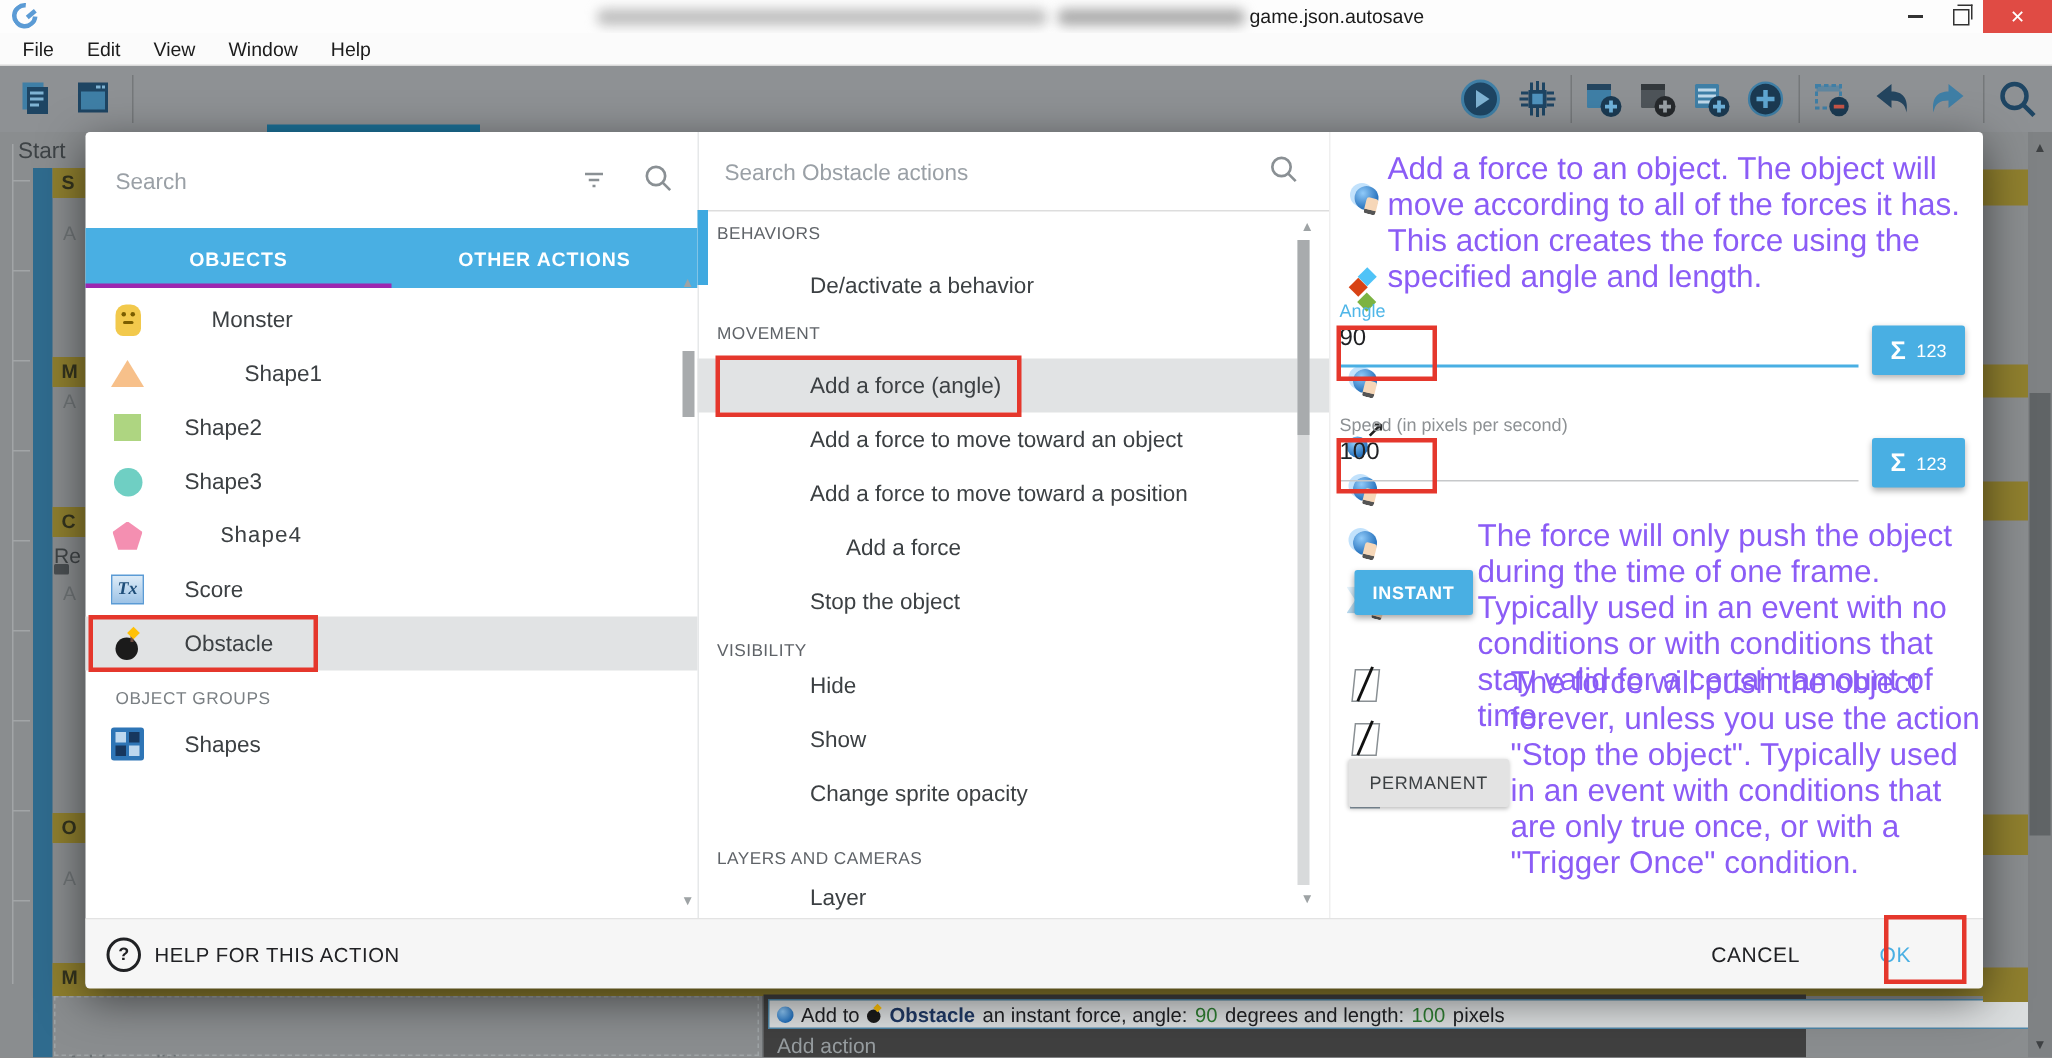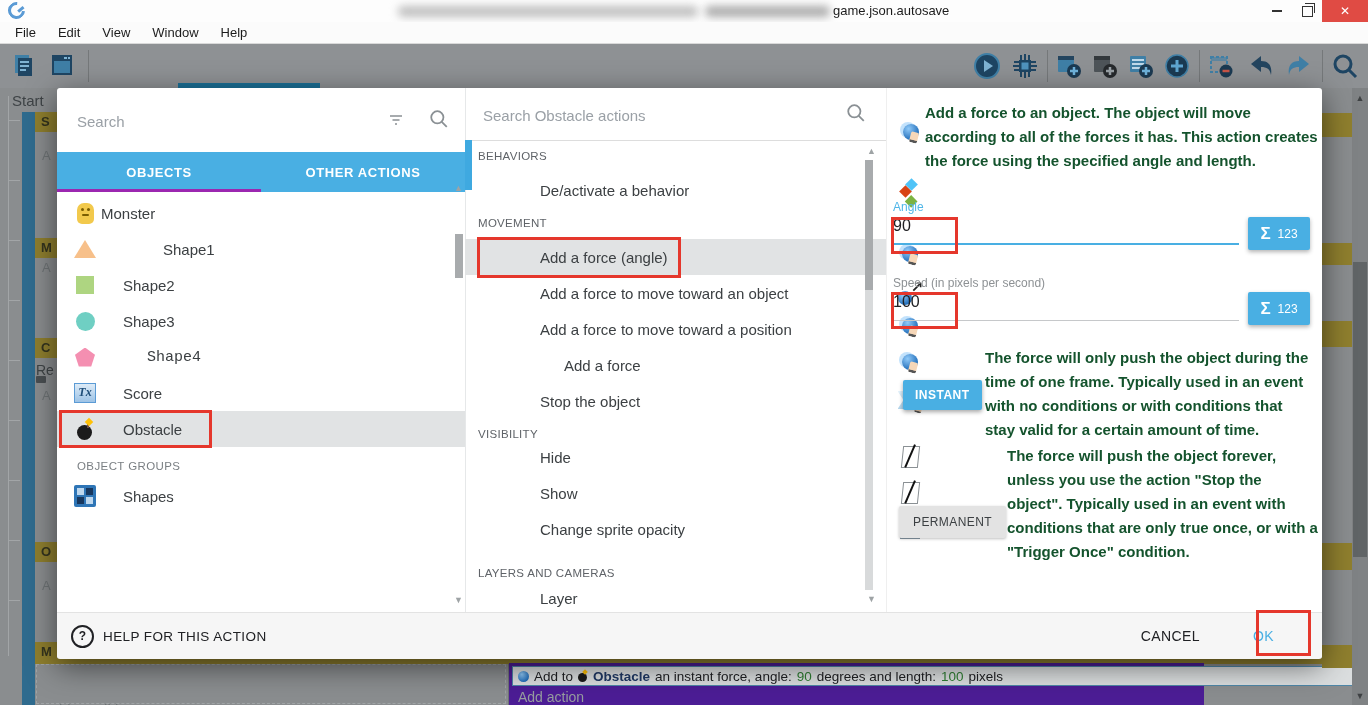--- a/index.html
+++ b/index.html
@@ -35,21 +35,21 @@
   
   .events{left:0;top:88px;width:1368px;height:617px;background:#8A8D8F;z-index:1;}
   .treeline{background:#A2A5A7;}
   .bluecol{background:#2F6B8E;}
   .ybar{background:#8F7F2E;}
   .ybar span{position:absolute;left:6px;top:2px;font-size:13px;font-weight:bold;color:#34341E;}
   .dimletter{position:absolute;font-size:13px;color:#6F7476;}
   .start-label{left:12px;top:4px;font-size:15px;color:#3E4346;}
   .addcond{left:44px;top:581px;font-size:15px;color:#6B7174;margin-top:32px;}
   .dashedrect{left:36px;top:576px;width:470px;height:40px;border:1px dashed #9FA4A6;box-sizing:border-box;}
-  .action-zone{left:509px;top:575px;width:695px;height:42px;background:#4c1d95;}
+  .action-zone{left:509px;top:575px;width:695px;height:42px;background:#404040;}
   .action-row{position:absolute;left:3px;top:3px;width:830px;height:18px;background:#DBDEDF;border:1px solid #4E87A8;
     display:flex;align-items:center;gap:5px;padding:0 5px;font-size:13.5px;color:#202124;}
   .addaction{position:absolute;left:9px;top:26px;font-size:14px;color:#979DA0;}
   .obj-navy{color:#1F3864;font-weight:bold;}
   .val-green{color:#2E7D32;}
   .scrolltrack{left:1352px;top:0;width:16px;height:617px;background:#7F8284;}
   .scrollthumb{left:1353px;top:174px;width:14px;height:295px;background:#606466;}
   .sarrow{position:absolute;font-size:9px;color:#3E4143;width:16px;text-align:center;}
 
   
@@ -65,21 +65,21 @@
   .row{position:absolute;height:36px;display:flex;align-items:center;}
   .row .lbl{font-size:15px;color:#3C4043;}
   .selrow{background:#E1E3E4;align-items:center;}
   .icbox{position:absolute;width:30px;height:30px;display:flex;align-items:center;justify-content:center;}
   .subhead{position:absolute;font-size:11.5px;letter-spacing:.4px;color:#7A7F83;}
   .sechead{position:absolute;font-size:11.5px;letter-spacing:.3px;color:#5F6368;}
   .dlg-sb-track{background:#D8DADB;}
   .dlg-sb-thumb{background:#A8ABAD;}
   .dlg-arrow{position:absolute;font-size:9px;color:#9EA3A5;}
   .bluestrip{left:408px;top:52px;width:7px;height:50px;background:#3FA9E0;}
-  .par{position:absolute;font-size:15px;line-height:24px;color:#14532d;font-weight:bold;}
+  .par{position:absolute;font-size:21px;line-height:24px;color:#8b5cf6;}
   .fldlabel{position:absolute;font-size:12px;}
   .fldwrap{position:absolute;width:346px;height:30px;}
   .fldwrap input{border:none;outline:none;background:transparent;font-family:inherit;font-size:16px;color:#202124;width:330px;padding:2px 0;}
   .ul-blue{position:absolute;left:0;bottom:0;width:100%;height:2px;background:#49AFE3;}
   .ul-gray{position:absolute;left:0;bottom:0;width:100%;height:1px;background:#C6C8CA;}
   .sigma-btn{position:absolute;width:62px;height:33px;background:#49AFE3;border-radius:2px;
     box-shadow:0 2px 4px rgba(0,0,0,.3);display:flex;align-items:center;justify-content:center;gap:7px;color:#fff;cursor:pointer;}
   .sigma-btn .sg{font-size:17px;font-weight:bold;}
   .sigma-btn .nm{font-size:12px;}
   .btn-instant{position:absolute;background:#49AFE3;color:#fff;font-size:12px;font-weight:bold;letter-spacing:.5px;
@@ -325,21 +325,21 @@
     <div class="abs tabbar">
       <div class="tabcell">OBJECTS</div>
       <div class="tabcell">OTHER ACTIONS</div>
     </div>
     <div class="abs tab-underline"></div>
 
     <div class="row" style="left:0;top:107px;width:408px;">
       <span class="icbox" style="left:13px;">
           <span class="ic ic-monster"></span>
         </span>
-      <span class="lbl" style="margin-left:44px;">Monster</span>
+      <span class="lbl" style="margin-left:84px;">Monster</span>
     </div>
     <div class="row" style="left:0;top:143px;width:408px;">
       <span class="icbox" style="left:13px;">
           <span class="ic ic-tri"></span>
         </span>
       <span class="lbl" style="margin-left:106px;">Shape1</span>
     </div>
     <div class="row" style="left:0;top:179px;width:408px;">
       <span class="icbox" style="left:13px;">
           <span class="ic ic-sq"></span>

